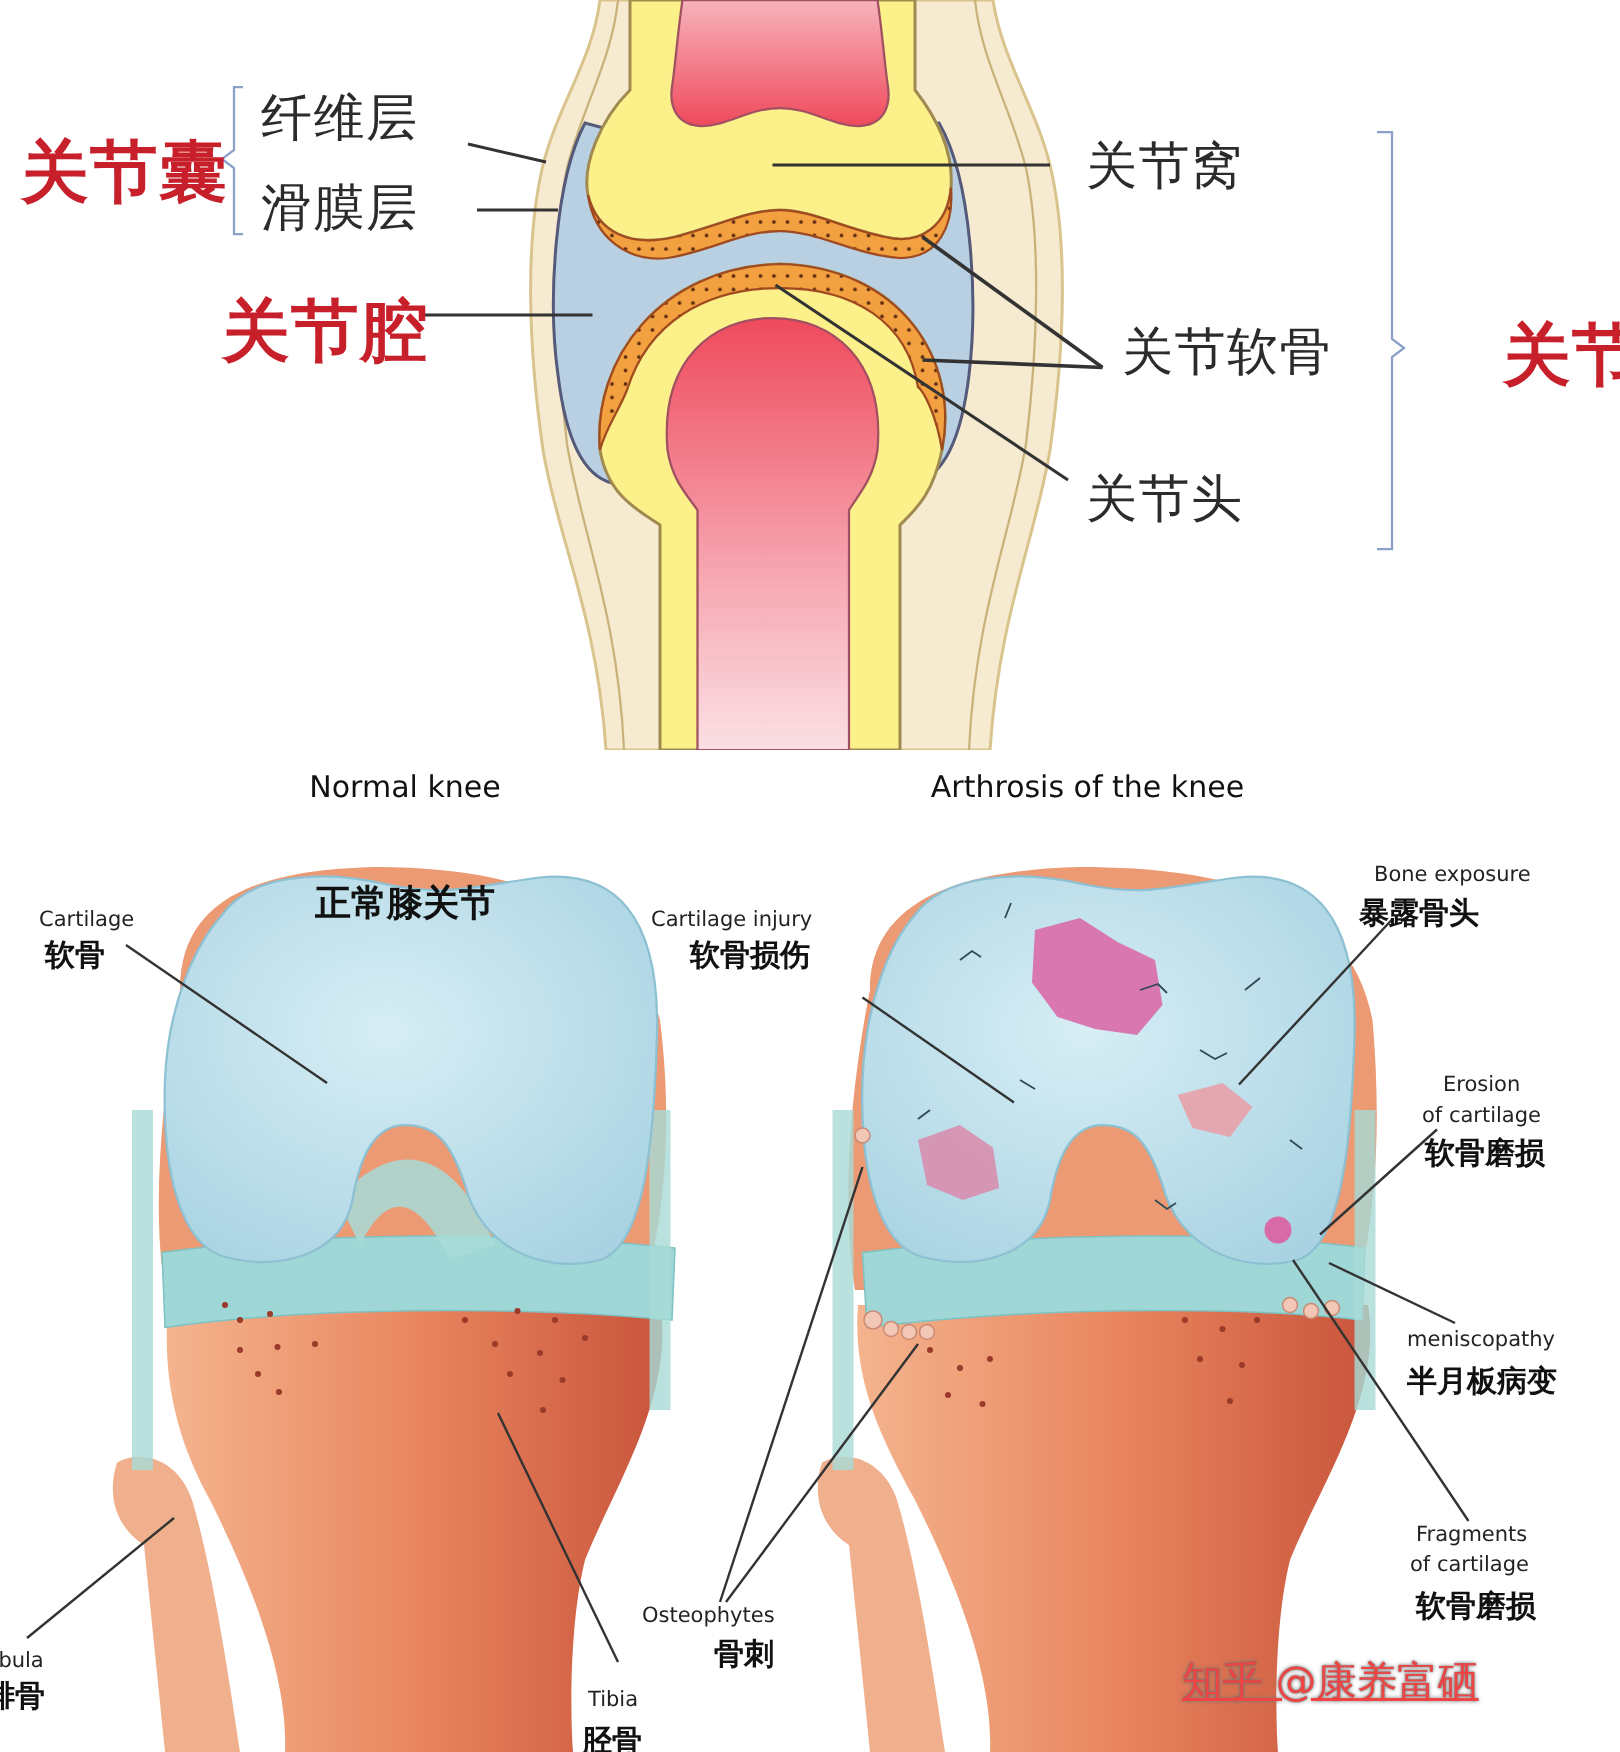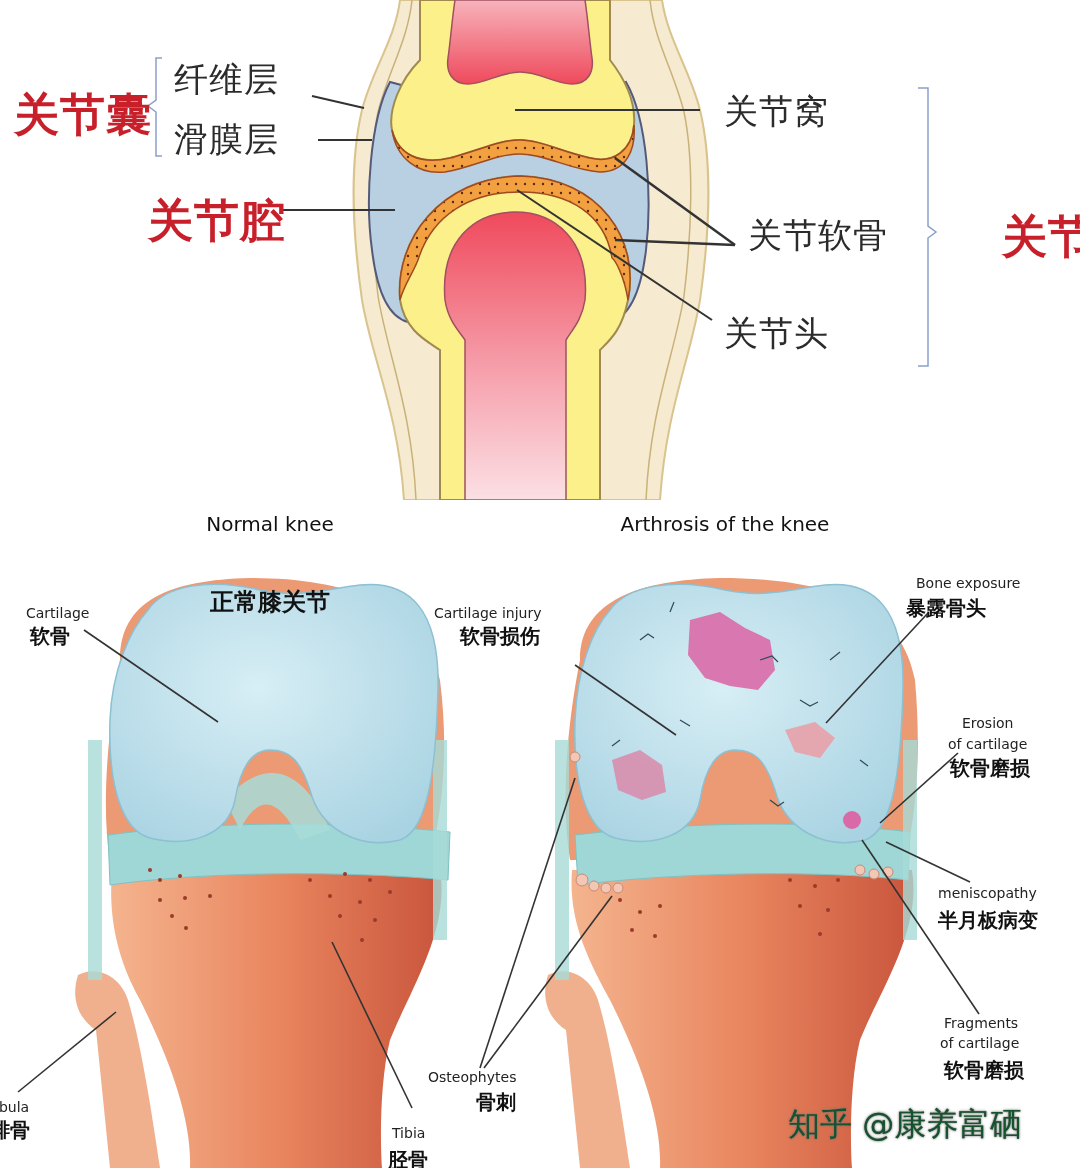--- a/index.html
+++ b/index.html
@@ -6,21 +6,21 @@
   #canvas { position: relative; width: 1080px; height: 1168px; overflow: hidden; background: #ffffff; font-family: "DejaVu Sans", sans-serif; }
   svg { position: absolute; left: 0; top: 0; }
   .lbl { position: absolute; white-space: nowrap; line-height: 1; }
   .cn-big { font-size: 34px; color: #2b2b2b; font-weight: normal; letter-spacing: 1px; }
   .cn-red { font-size: 45px; color: #c8202a; letter-spacing: 1px; font-weight: bold; }
   .en-sm { font-size: 14px; color: #222; font-family: "DejaVu Sans", sans-serif; }
   .cn-sm { font-size: 20px; color: #111; font-weight: bold; }
   .title-en { font-size: 20px; color: #111; }
   .title-cn { font-size: 24px; color: #111; font-weight: bold; margin-top: 48px; }
   .center { text-align: center; }
-  .wm { font-size: 32px; color: #14532d; text-shadow: 0 0 3px #777, 0 0 1px #555; }
+  .wm { font-size: 27px; color: #ef4444; text-shadow: 0 0 3px #777, 0 0 1px #555; text-decoration: underline; }
 </style>
 </head>
 <body>
 
 <div id="canvas">
 
   <svg width="1080" height="500" viewBox="0 0 1080 500">
     <defs>
       <linearGradient id="marrowTop" x1="0" y1="0" x2="0" y2="1">
         <stop offset="0" stop-color="#f7b3bb"></stop>

